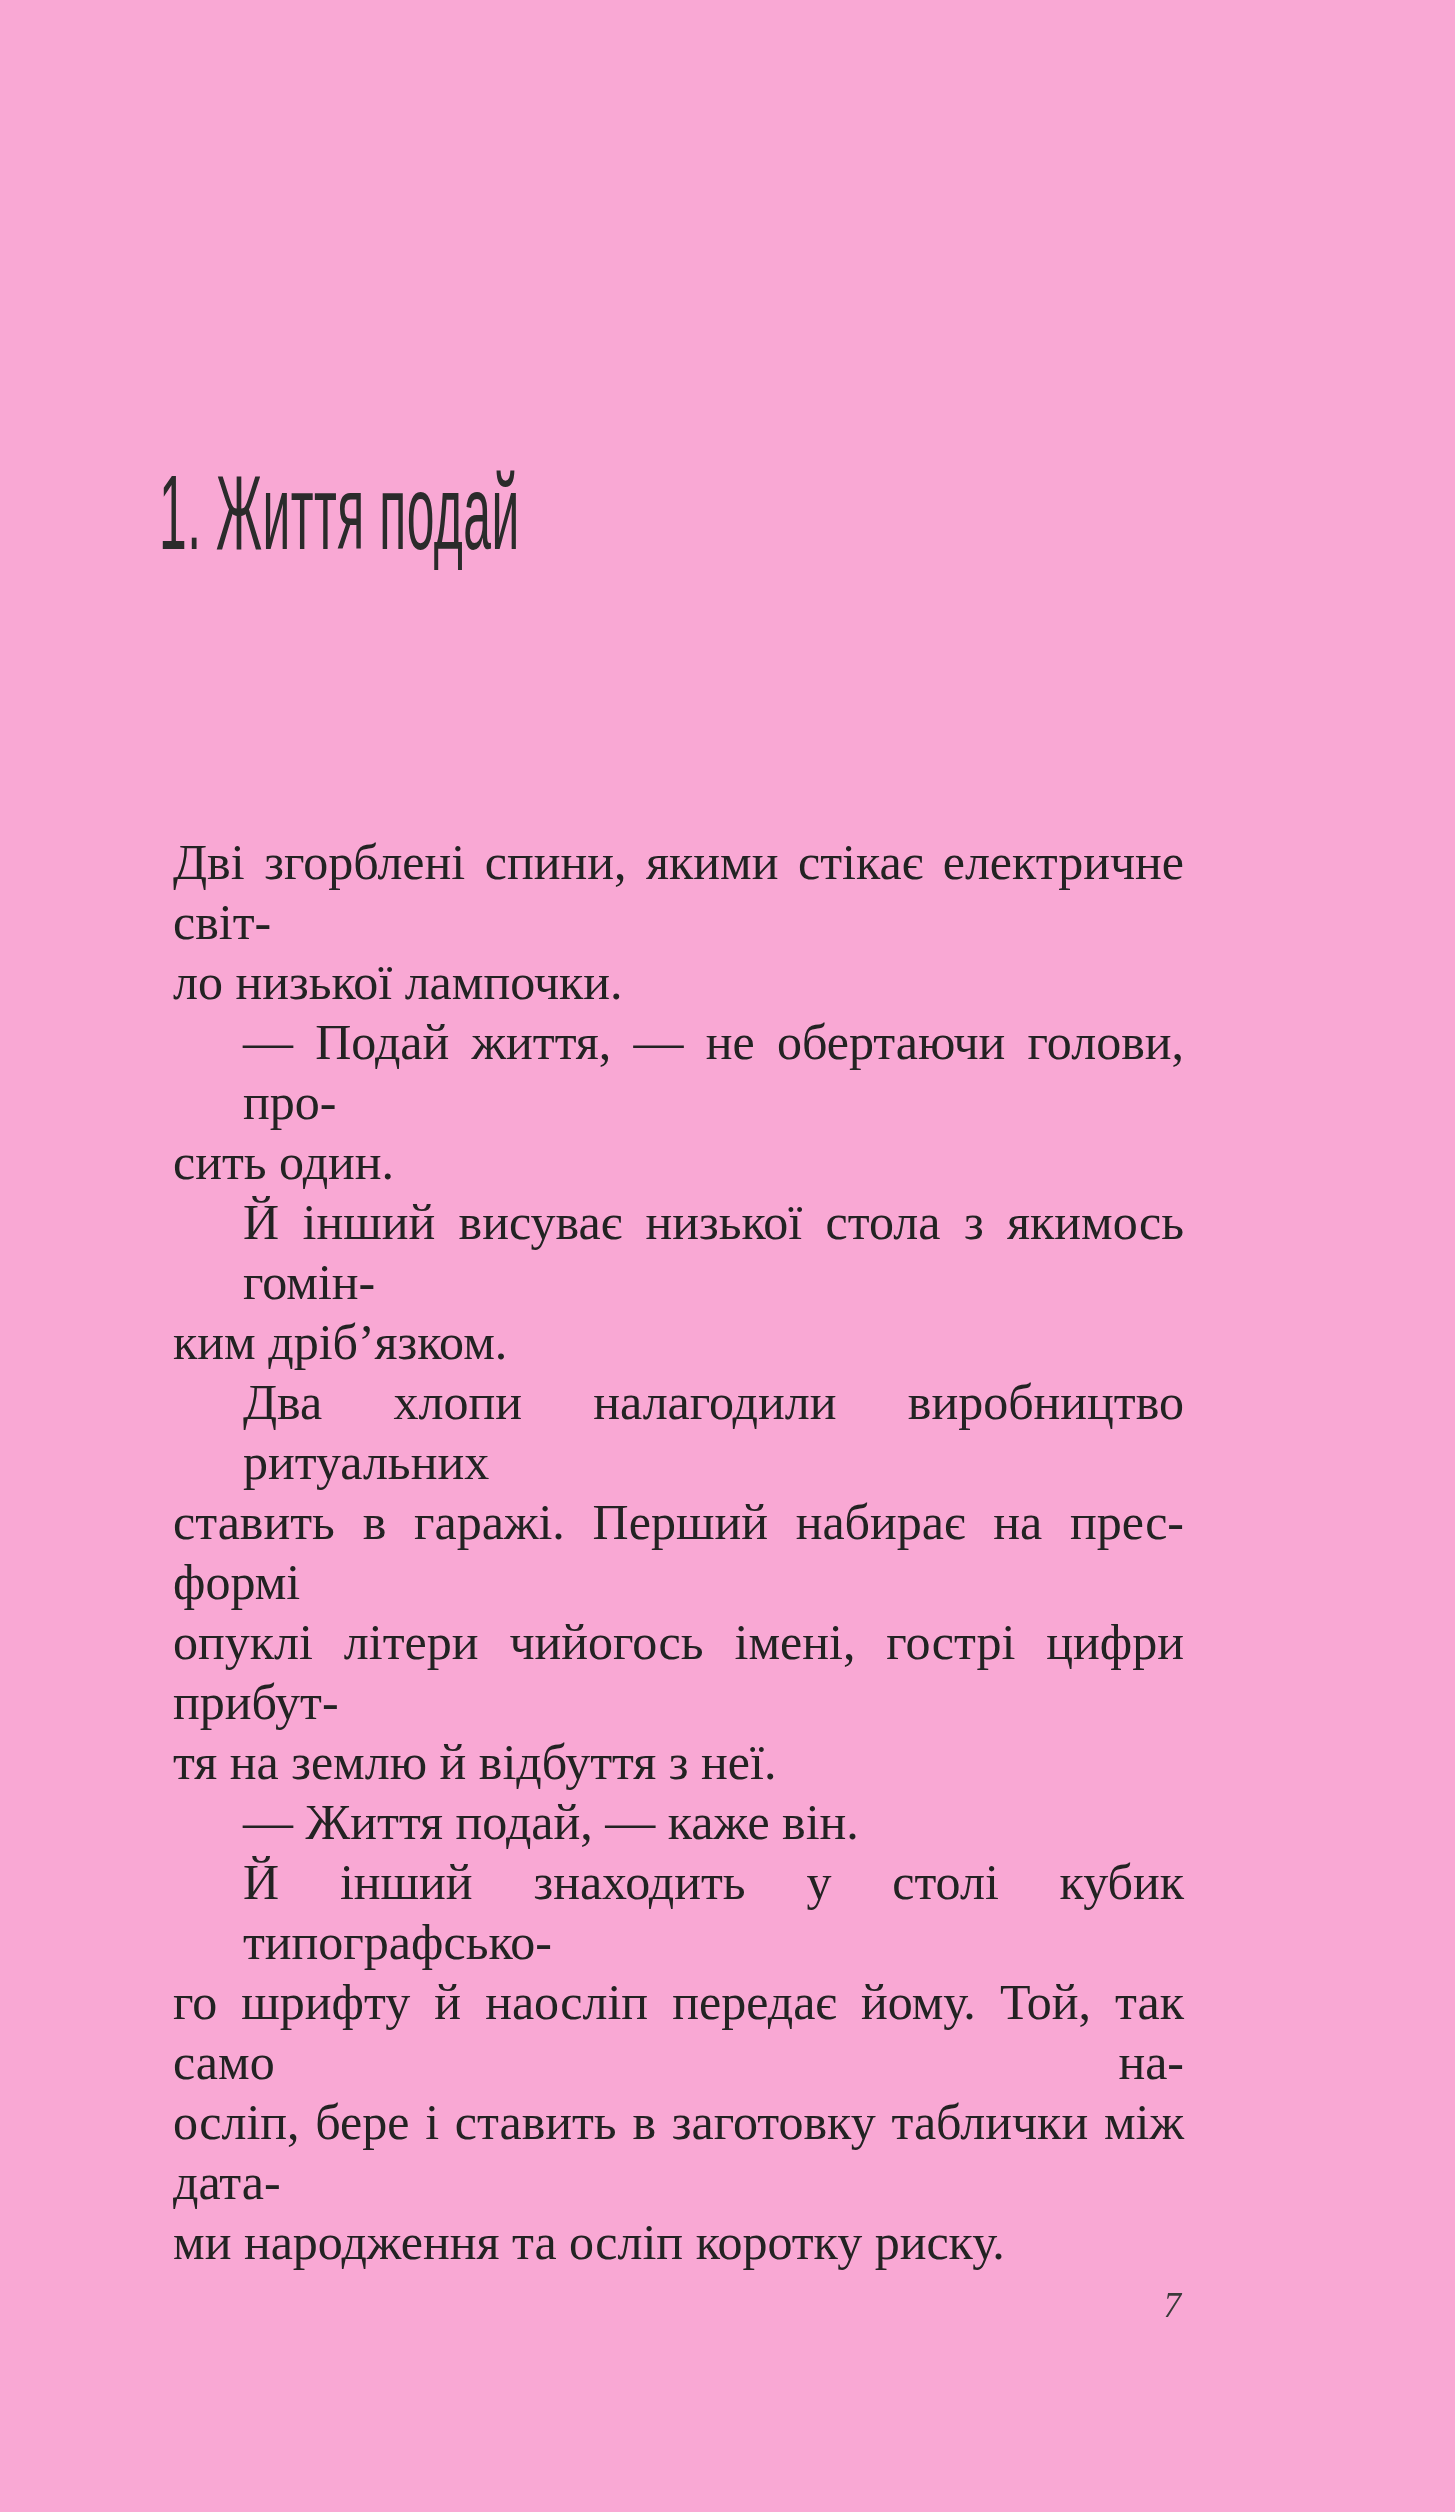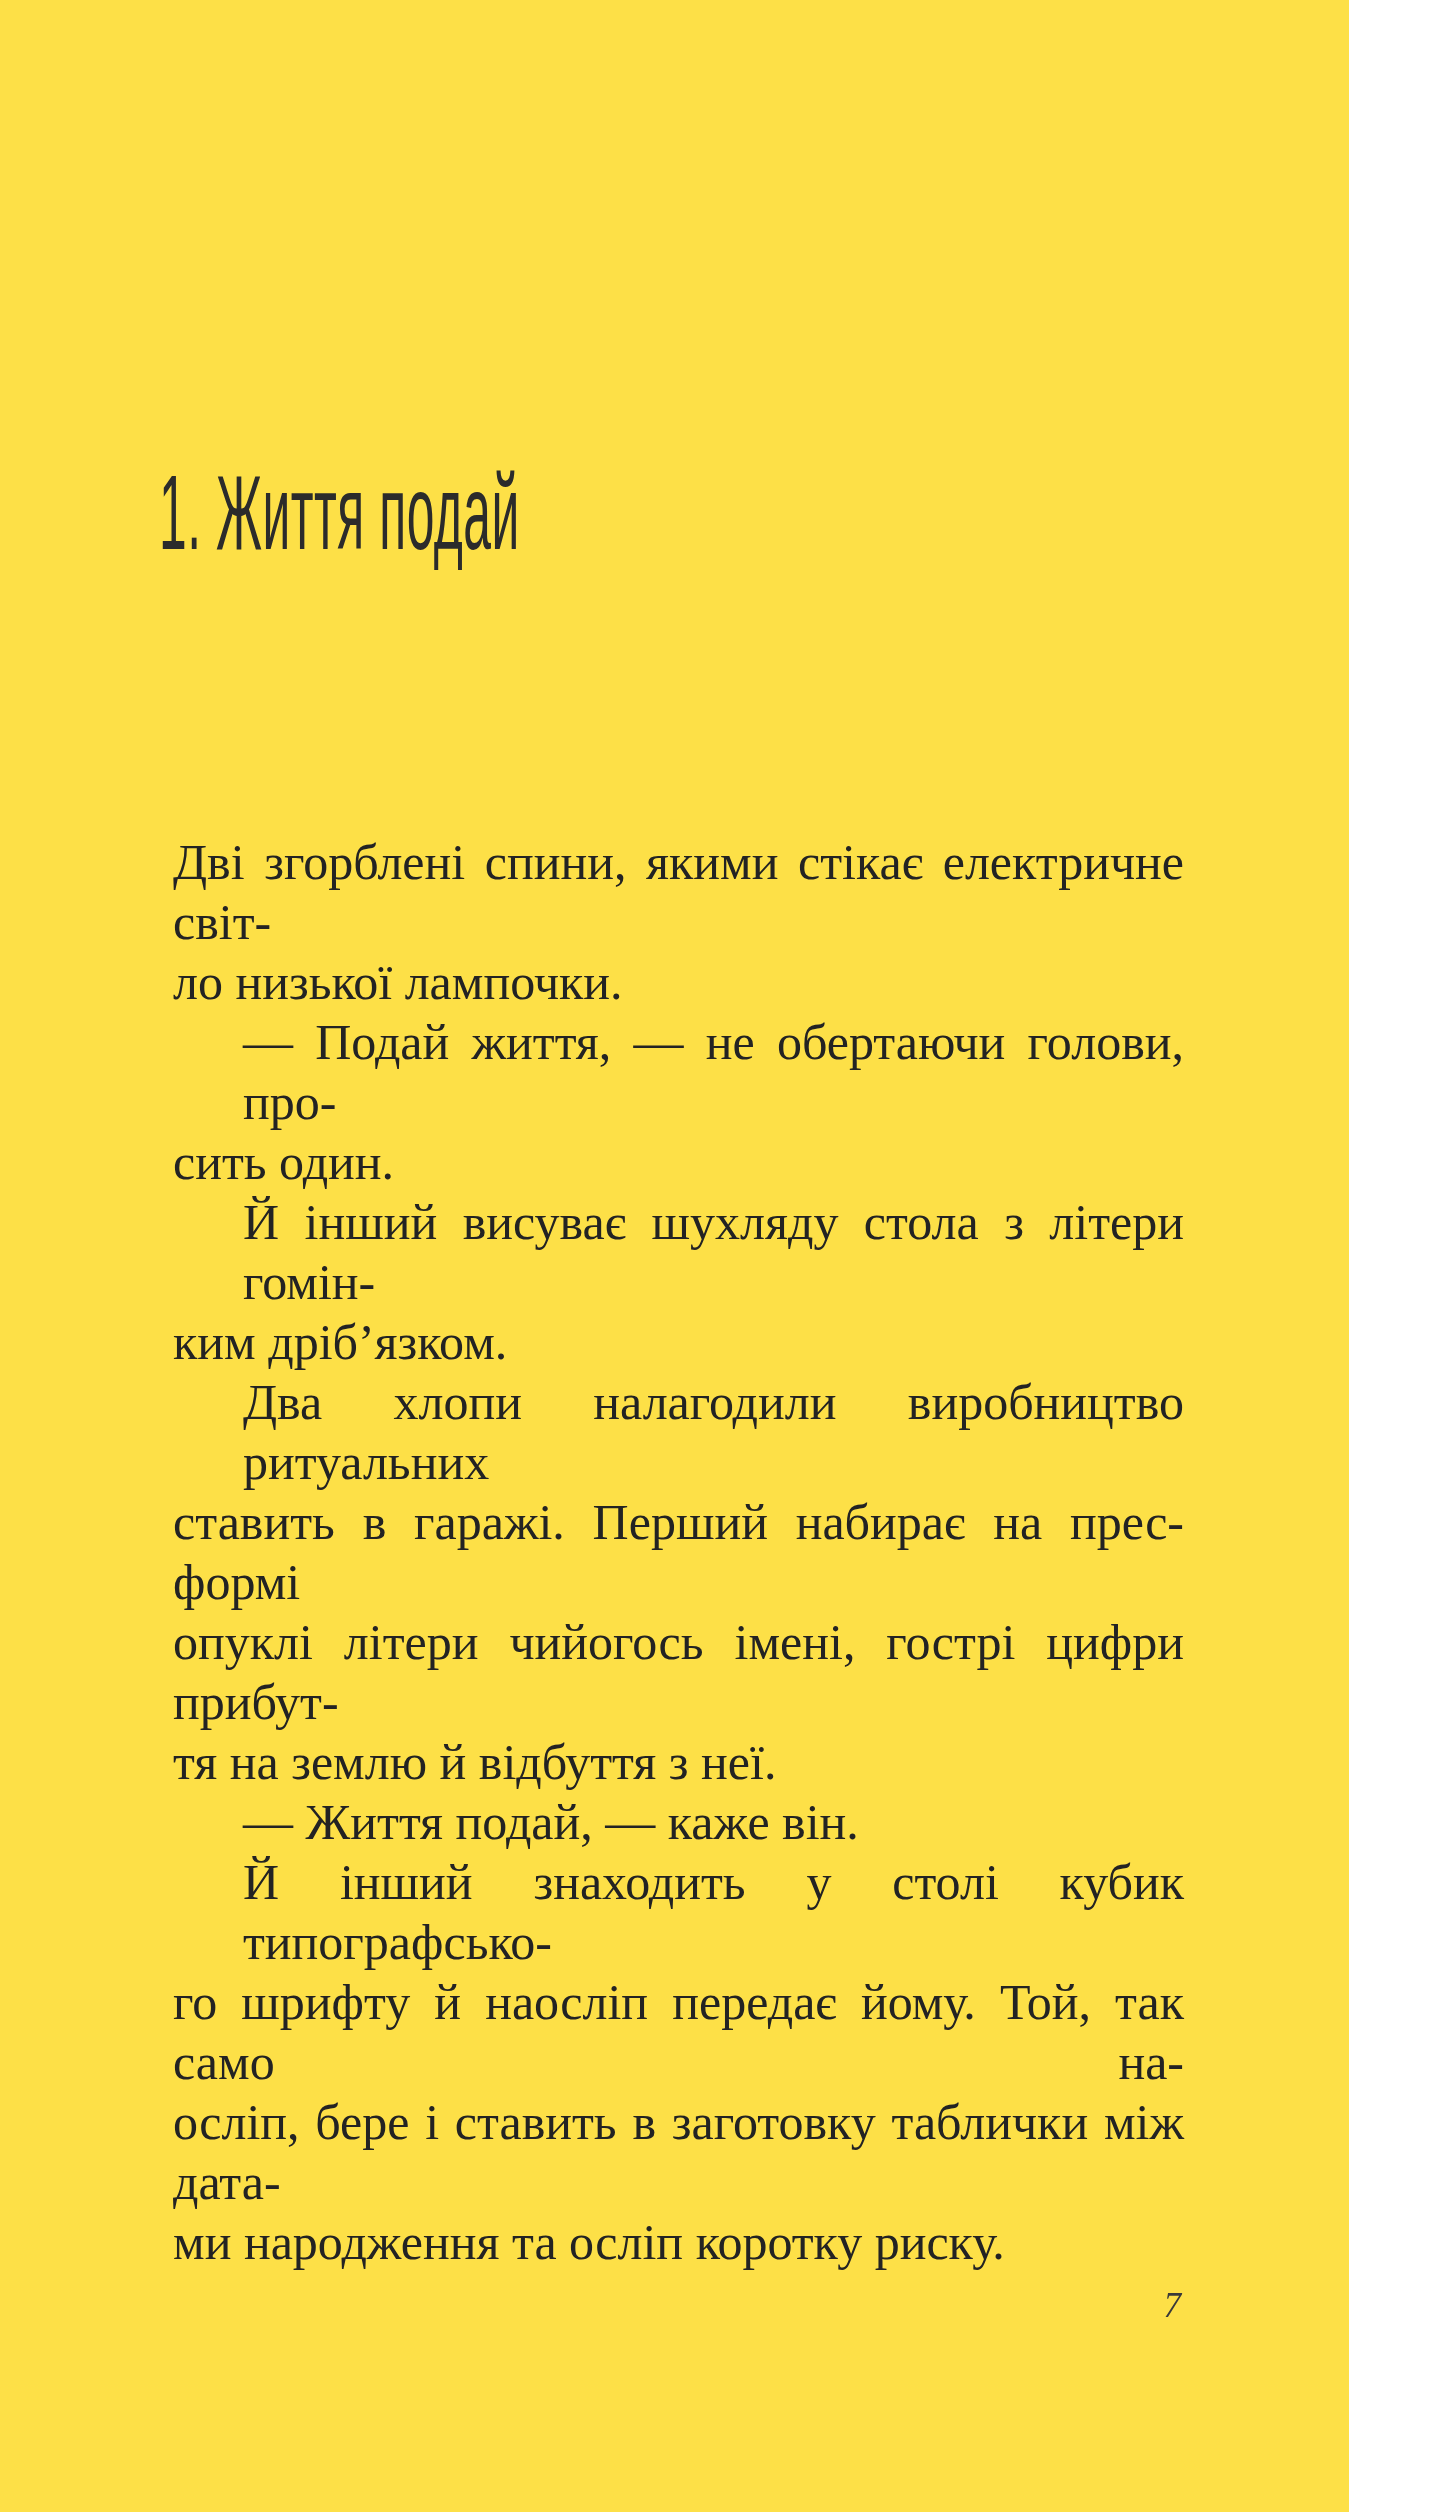--- a/index.html
+++ b/index.html
@@ -2,23 +2,23 @@
 <html lang="uk" style="font-size:12px"><head>
 <meta charset="utf-8">
 <style>
   html, body {
     margin: 0;
     padding: 0;
     background: #ffffff;
   }
   .page {
     position: relative;
-    width: 1349px;
+    width: 1455px;
     height: 2512px;
-    background: #fde047;
+    background: #f9a8d4;
     overflow: hidden;
     font-family: "Liberation Serif", "DejaVu Serif", serif;
     text-decoration: underline;
   }
   
   .print-layer {
     position: absolute;
     inset: 0;
     filter: blur(0.4px);
   }
@@ -73,21 +73,21 @@
 
 <div class="page">
   <div class="print-layer">
     <h1 class="chapter-title">1. Життя подай</h1>
 
     <div class="body-text">
         <div class="line justify">Дві згорблені спини, якими стікає електричне світ-</div>
         <div class="line">ло низької лампочки.</div>
         <div class="line indent justify">— Подай життя, — не обертаючи голови, про-</div>
         <div class="line">сить один.</div>
-        <div class="line indent justify">Й інший висуває шухляду стола з літери гомін-</div>
+        <div class="line indent justify">Й інший висуває низької стола з якимось гомін-</div>
         <div class="line">ким дріб’язком.</div>
         <div class="line indent justify">Два хлопи налагодили виробництво ритуальних</div>
         <div class="line justify">ставить в гаражі. Перший набирає на прес-формі</div>
         <div class="line justify">опуклі літери чийогось імені, гострі цифри прибут-</div>
         <div class="line">тя на землю й відбуття з неї.</div>
         <div class="line indent">— Життя подай, — каже він.</div>
         <div class="line indent justify">Й інший знаходить у столі кубик типографсько-</div>
         <div class="line justify">го шрифту й наосліп передає йому. Той, так само на-</div>
         <div class="line justify">осліп, бере і ставить в заготовку таблички між дата-</div>
         <div class="line">ми народження та осліп коротку риску.</div>

